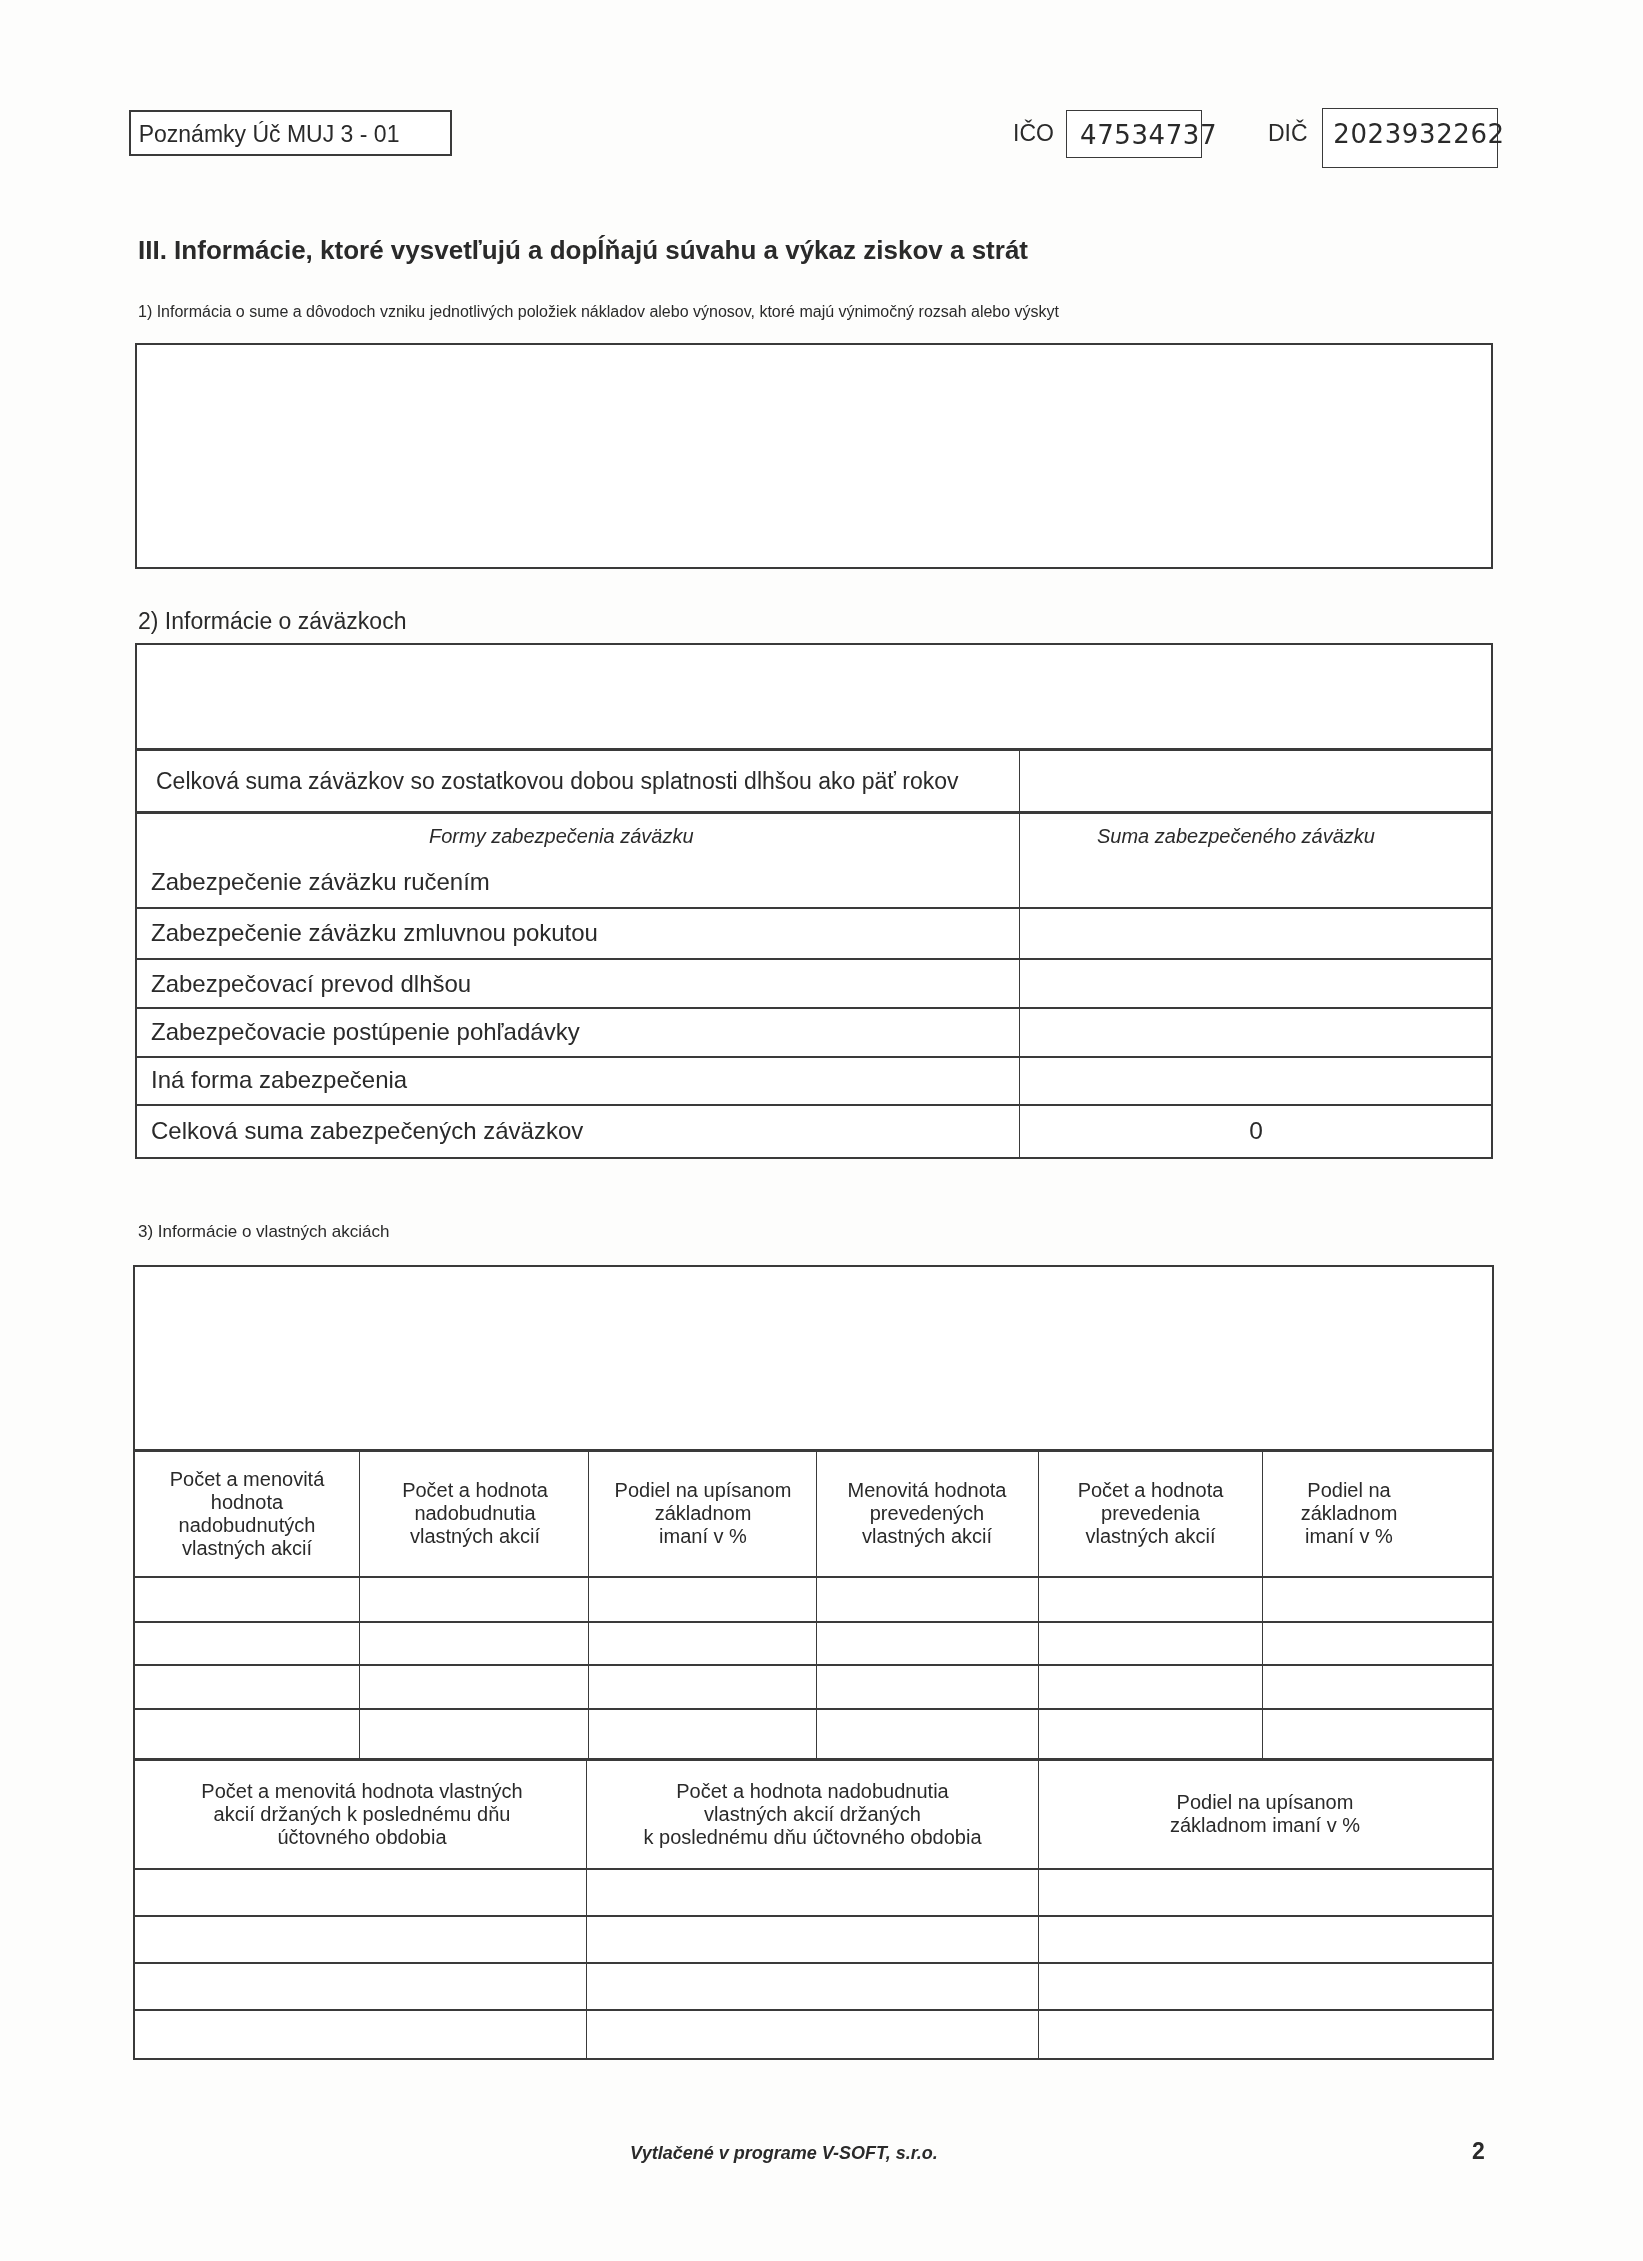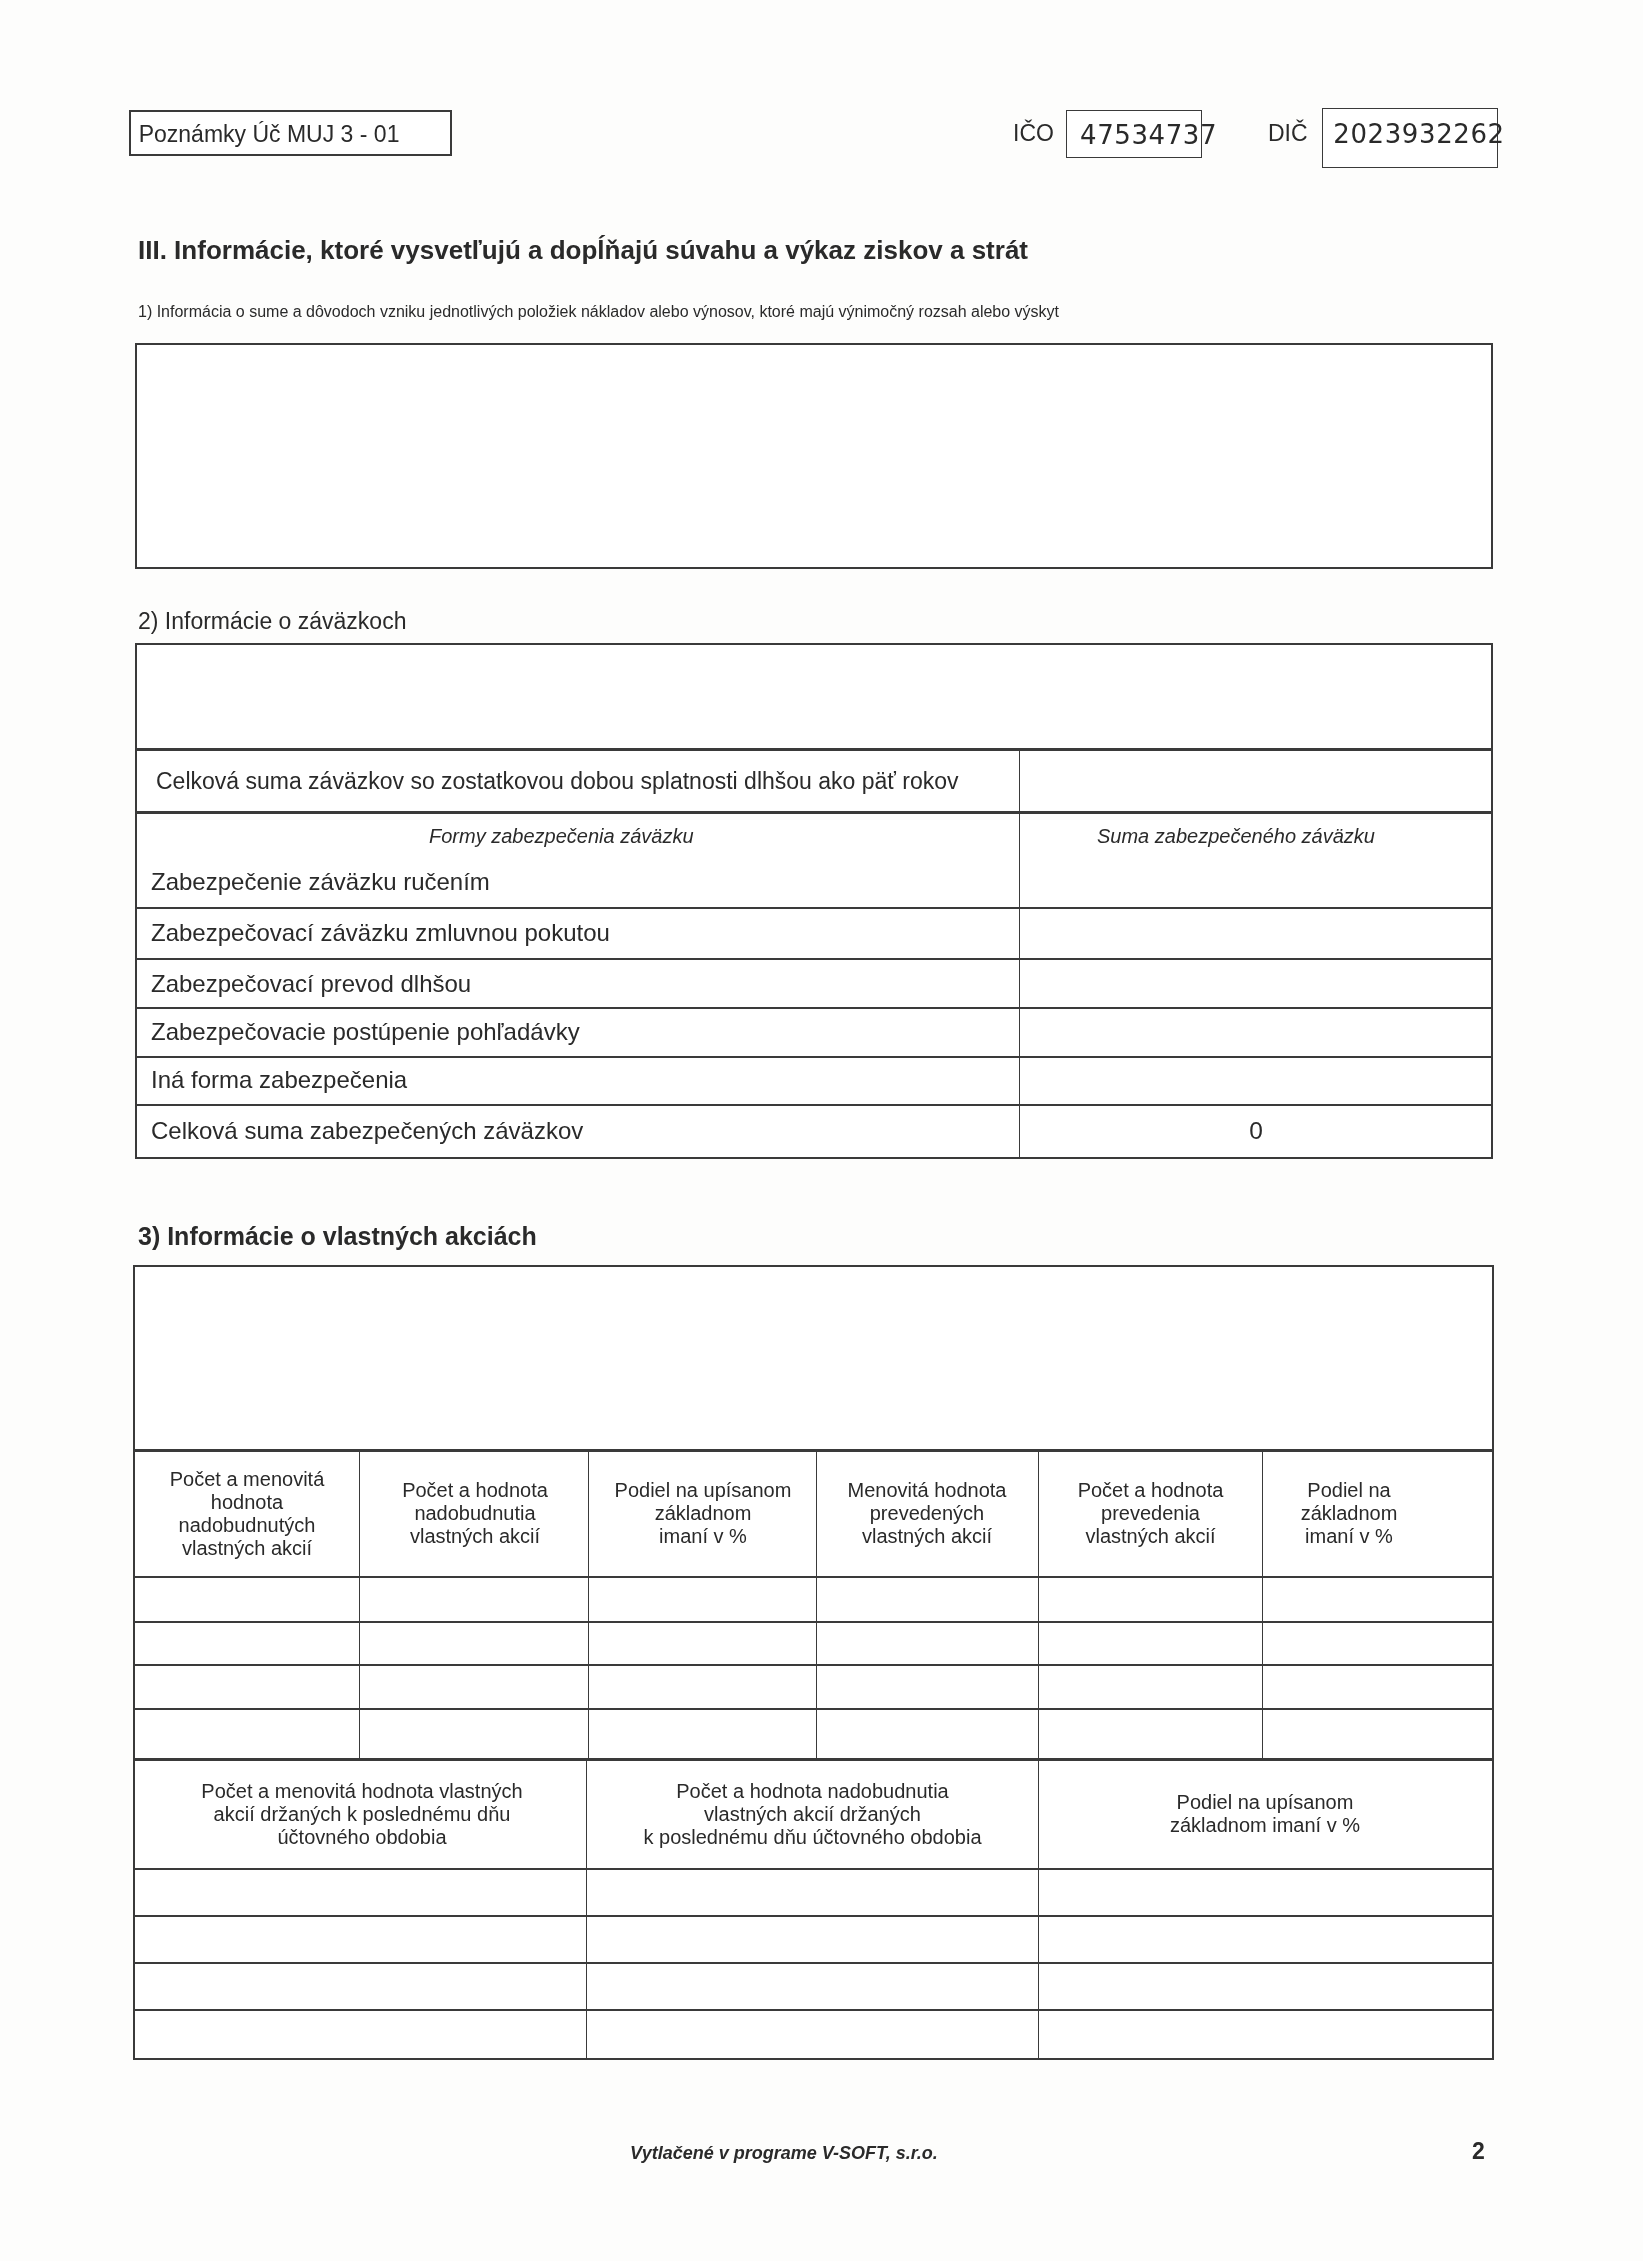--- a/index.html
+++ b/index.html
@@ -60,21 +60,21 @@
 <span class="txt" style="left:1097px; top:825px; font-size:20px; font-style:italic;">Suma zabezpečeného záväzku</span>
 
 <div class="vl" style="left:1019px; top:749px; height:409px;"></div>
 
 <div class="row-label" style="left:151px; top:857px; height:50px;">Zabezpečenie záväzku ručením</div>
 <div class="input" style="left:1021px; top:857px; width:470px; height:50px; display:flex; align-items:center; justify-content:center;">
   <span style="font-size:24px;"></span>
 </div>
 <div class="hl" style="left:135px; top:907px; width:1358px;"></div>
 
-<div class="row-label" style="left:151px; top:909px; height:48px;">Zabezpečovací záväzku zmluvnou pokutou</div>
+<div class="row-label" style="left:151px; top:909px; height:48px;">Zabezpečenie záväzku zmluvnou pokutou</div>
 <div class="input" style="left:1021px; top:909px; width:470px; height:48px; display:flex; align-items:center; justify-content:center;">
   <span style="font-size:24px;"></span>
 </div>
 <div class="hl" style="left:135px; top:958px; width:1358px;"></div>
 
 <div class="row-label" style="left:151px; top:960px; height:48px;">Zabezpečovací prevod dlhšou</div>
 <div class="input" style="left:1021px; top:960px; width:470px; height:48px; display:flex; align-items:center; justify-content:center;">
   <span style="font-size:24px;"></span>
 </div>
 <div class="hl" style="left:135px; top:1007px; width:1358px;"></div>
@@ -89,21 +89,21 @@
 <div class="input" style="left:1021px; top:1057px; width:470px; height:46px; display:flex; align-items:center; justify-content:center;">
   <span style="font-size:24px;"></span>
 </div>
 <div class="hl" style="left:135px; top:1104px; width:1358px;"></div>
 
 <div class="row-label" style="left:151px; top:1106px; height:50px;">Celková suma zabezpečených záväzkov</div>
 <div class="input" style="left:1021px; top:1106px; width:470px; height:50px; display:flex; align-items:center; justify-content:center;">
   <span style="font-size:24.5px;">0</span>
 </div>
 
-<span class="txt" style="left:138px; top:1222px; font-size:25px;font-weight:bold;">3) Informácie o vlastných akciách</span>
+<span class="txt" style="left:138px; top:1222px; font-size:17px;">3) Informácie o vlastných akciách</span>
 
 <div class="abs" style="left:133px; top:1265px; width:1361px; height:795px; border:2.6px solid #3a3a3a; background:#fff;">
 </div>
 <div class="abs" style="left:137px; top:1269px; width:1353px; height:178px;">
   <span class="txt" style="left:9px; top:7.7px; font-size:22px;"></span>
 </div>
 <div class="hlt" style="left:133px; top:1449px; width:1361px;"></div>
 
 <div class="cell-c" style="left:135px; top:1453px; width:224px; height:121px;">Počet a menovitá
 hodnota

